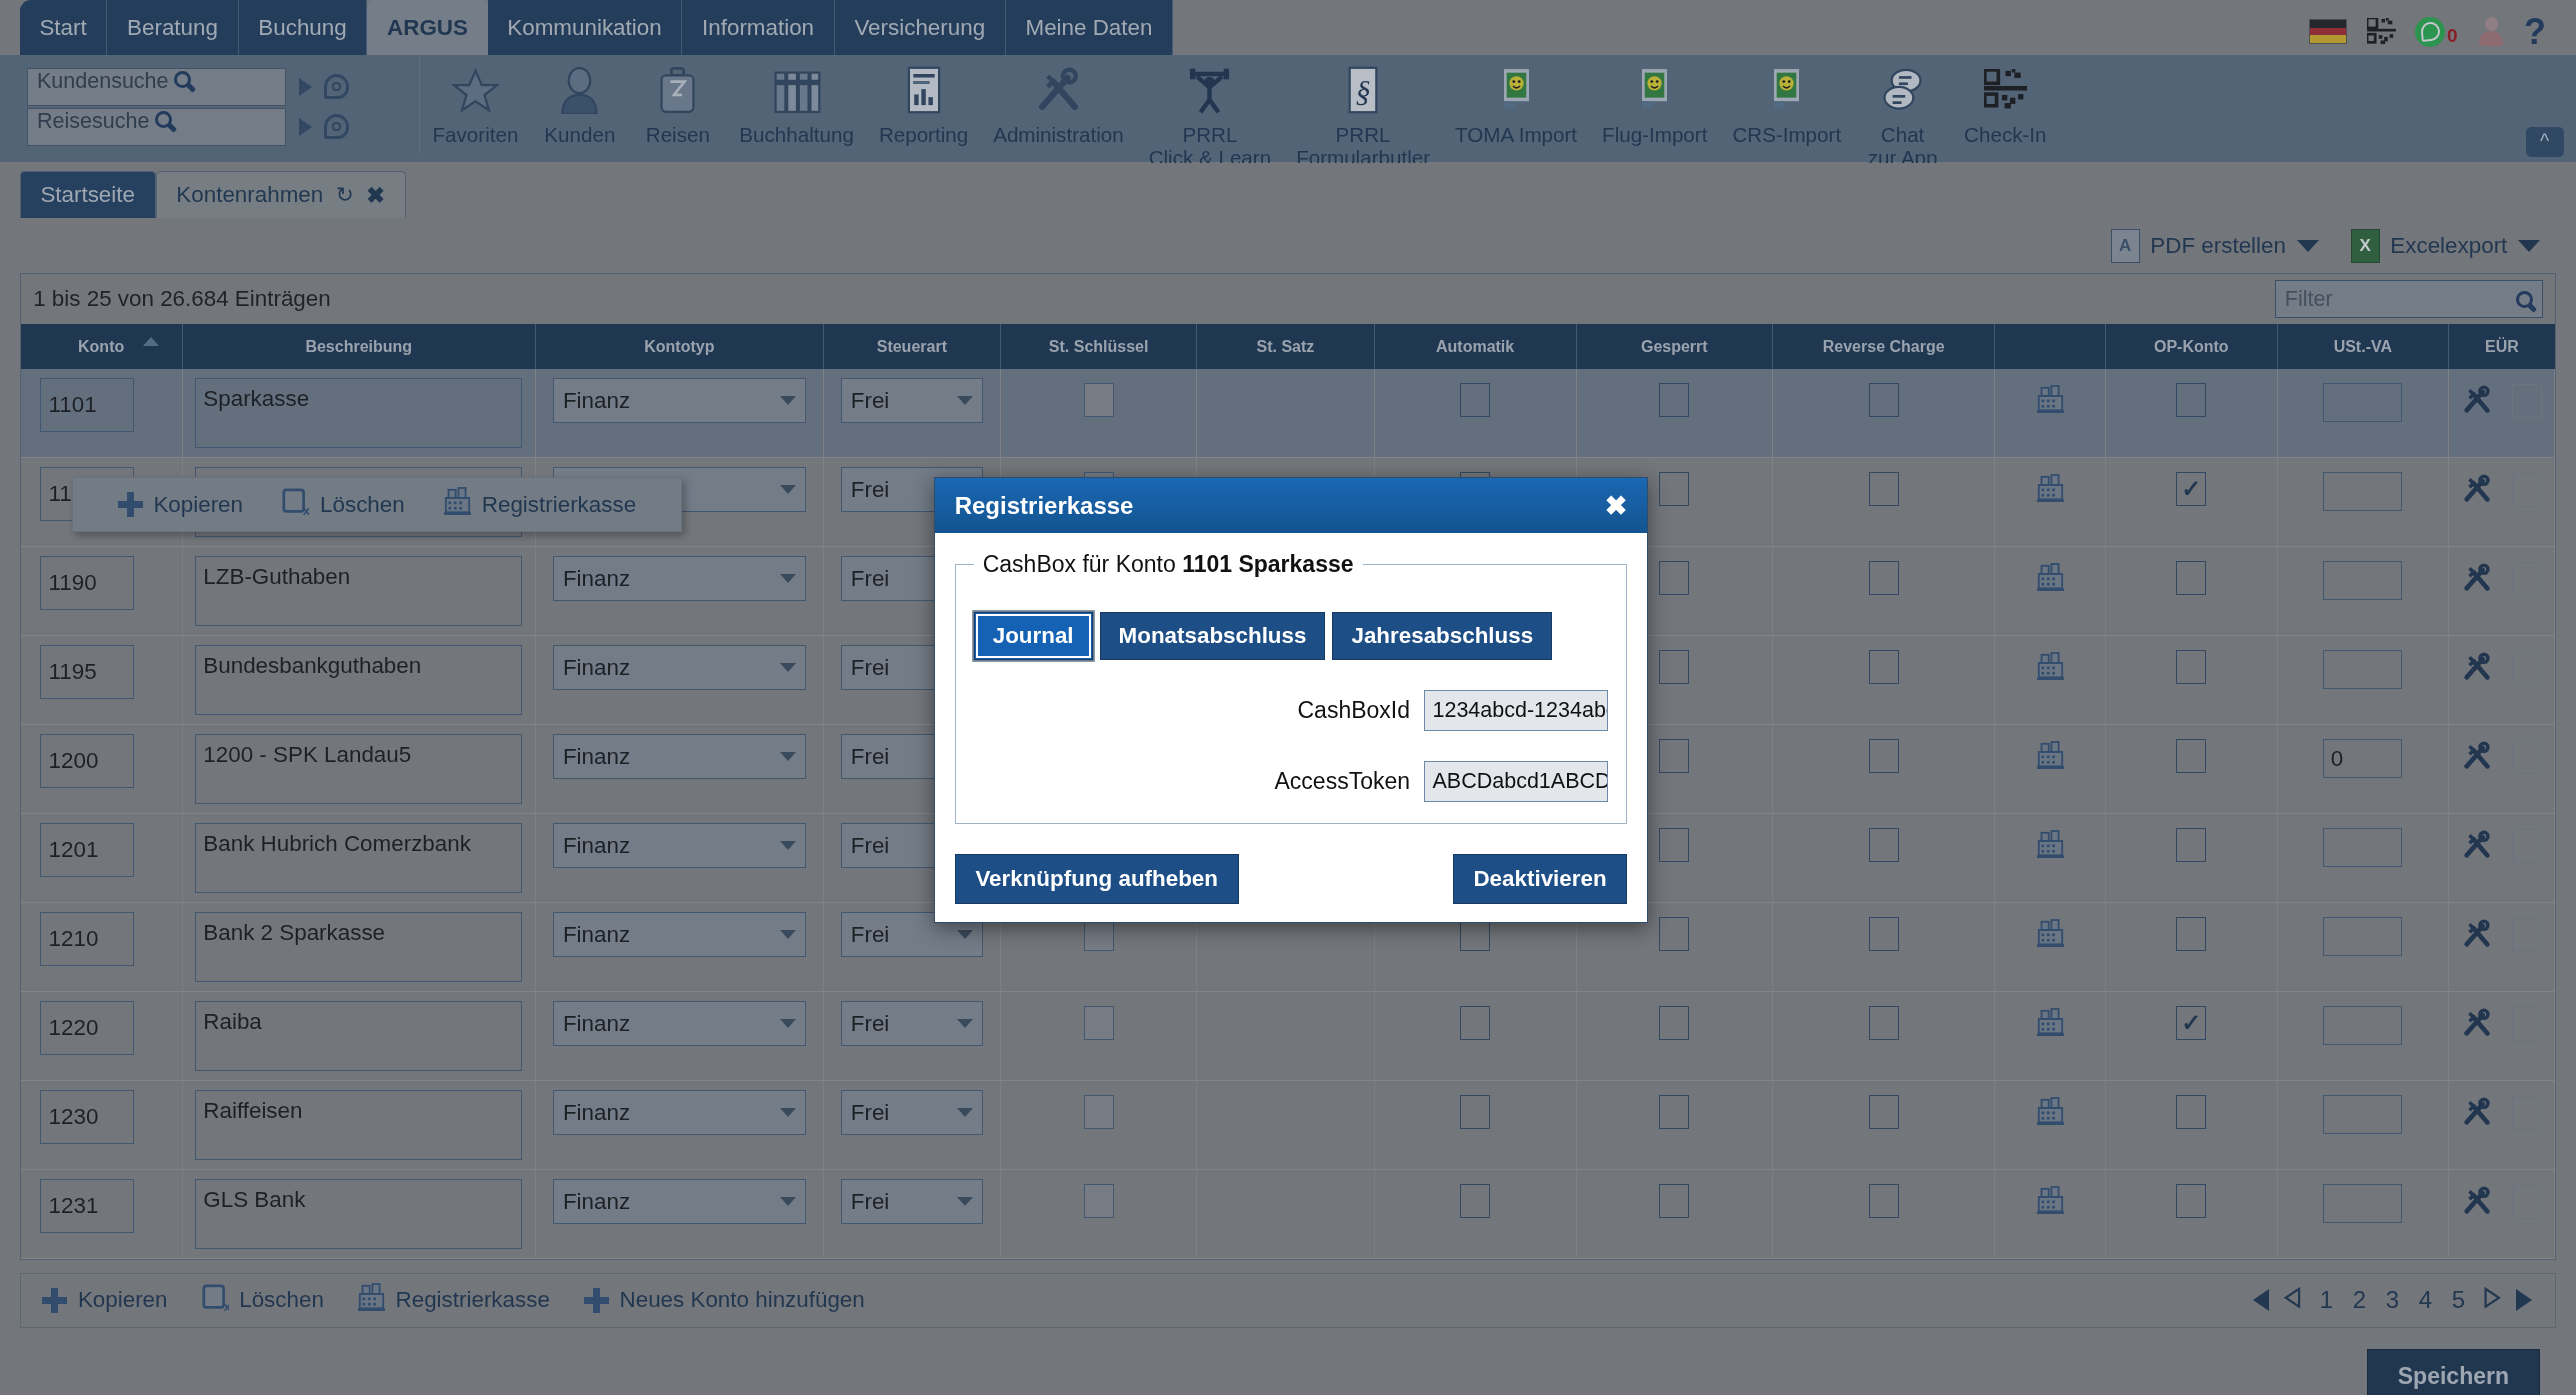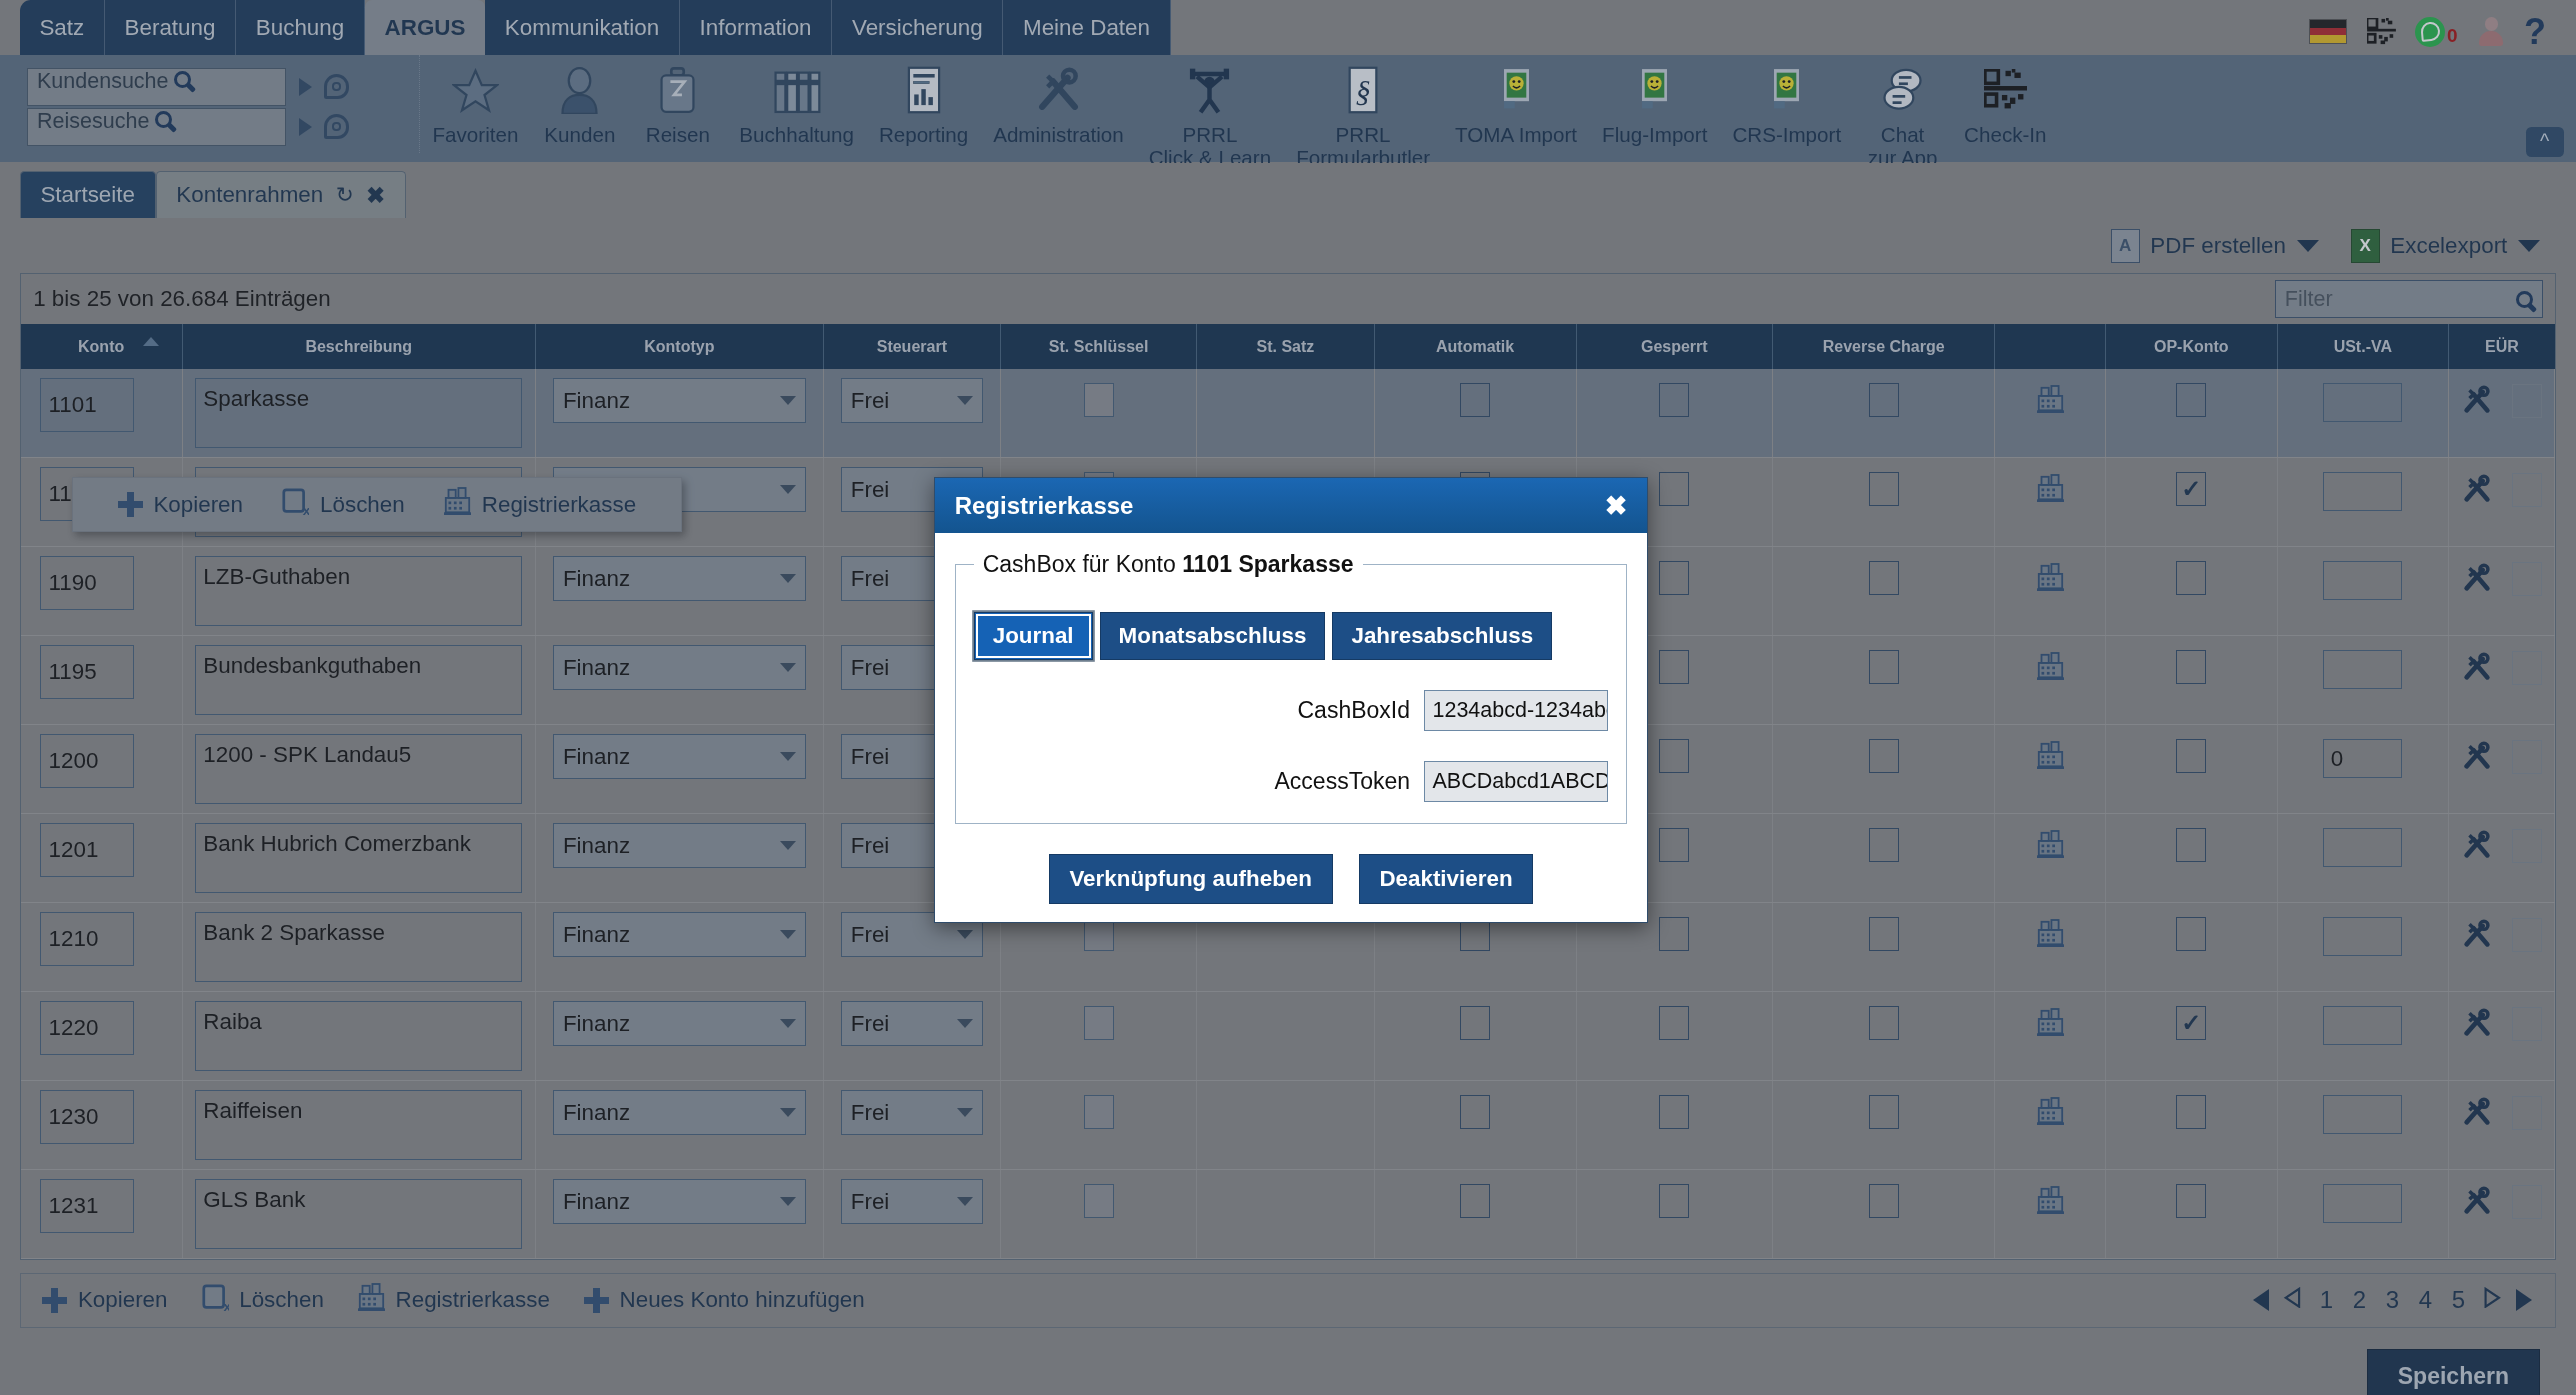--- a/index.html
+++ b/index.html
@@ -279,34 +279,34 @@
     background:#1562b5; outline:2.7px solid #fff; outline-offset:-4.5px;
     box-shadow:0 0 0 1.8px #6f7f8f;
   }
   .frow { display:flex; align-items:center; justify-content:flex-end; gap:14.3px; margin-top:30px;}
   .flabel{ font-size:23px; color:#111; }
   .finput{
     width:184px;height:41px;background:#e3e6ea;border:0.9px solid #6d89a5;
     font-size:21.5px;color:#111;display:flex;align-items:center;padding:0 7.2px;
     overflow:hidden; white-space:nowrap;
   }
-  .modal-foot { display:flex;justify-content:center;gap:26px;padding:14.3px 19.7px 18px;}
+  .modal-foot { display:flex;justify-content:space-between;gap:26px;padding:14.3px 19.7px 18px;}
   .mbtn{ background:#1d4e86;color:#fff;font-size:22.4px;font-weight:bold;padding:10.7px 19.7px;border:0.9px solid #153a64;}
 
   .icon-svg{display:block;}
 </style>
 </head>
 <body>
 
 <div id="app">
 
   <div class="menubar">
     <div class="menu-tabs">
       <div class="menu-tab">
-          <span>Satz</span>
+          <span>Start</span>
         </div>
       <div class="menu-tab">
           <span>Beratung</span>
         </div>
       <div class="menu-tab">
           <span>Buchung</span>
         </div>
       <div class="menu-tab active">
           <span>ARGUS</span>
         </div>

